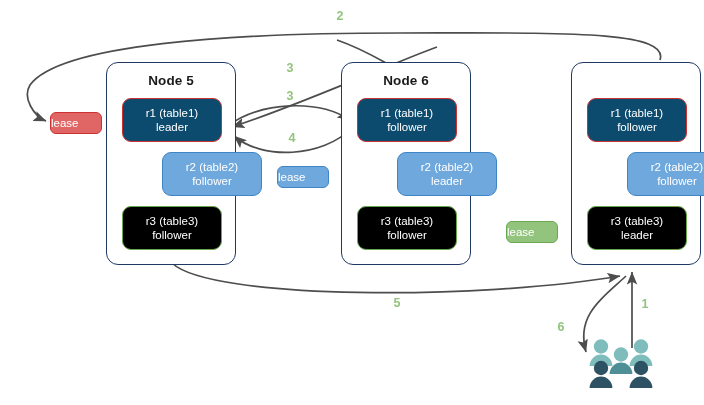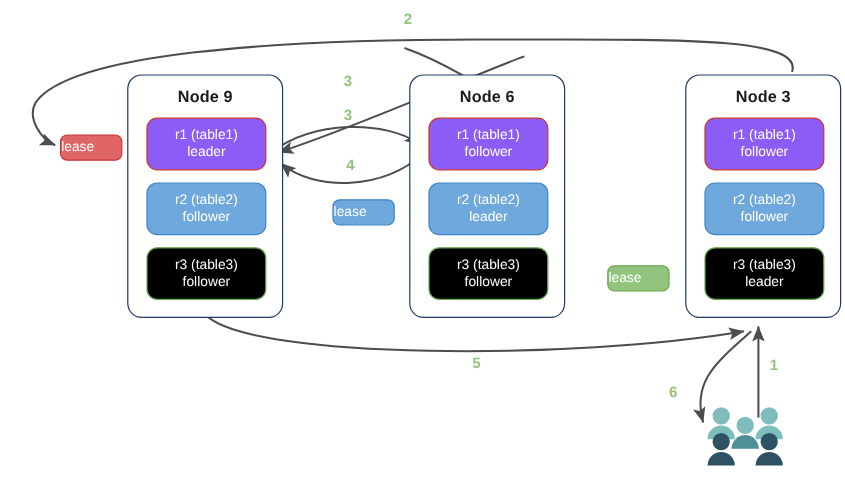--- a/index.html
+++ b/index.html
@@ -54,22 +54,22 @@
     align-items: center;
     justify-content: center;
     color: #ffffff;
     font-size: 11.5px;
     line-height: 14px;
     text-align: center;
     border-width: 1.4px;
     border-style: solid;
   }
   .replica span { display: block; }
-  .rep-red   { background: #8b5cf6; border-color: #cc3232; }
-  .rep-blue  { background: #6fa8dc; border-color: #3d85c6; }
+  .rep-red   { background: #0c4a6e; border-color: #cc3232; }
+  .rep-blue  { background: #6fa8dc; border-color: #3d85c6; margin-left: 40px; }
   .rep-green { background: #000000; border-color: #6aa84f; }
 
   
   .lease {
     position: absolute;
     box-sizing: border-box;
     border-radius: 6px;
     display: flex;
     align-items: center;
     justify-content: flex-start;
@@ -142,21 +142,21 @@
     <span>lease</span>
   </div>
   <div class="lease lease-blue" style="left:277px; top:166px; width:52px; height:22px;">
     <span>lease</span>
   </div>
   <div class="lease lease-green" style="left:506px; top:221px; width:52px; height:22px;">
     <span>lease</span>
   </div>
 
   <div class="node-box" style="left:106px; top:62px; width:130px; height:203px;">
-    <div class="node-title">Node 9</div>
+    <div class="node-title">Node 5</div>
     <div class="replica rep-red" style="left:15px; top:35px; width:100px; height:44px;">
       <span>r1 (table1)</span>
       <span>leader</span>
     </div>
     <div class="replica rep-blue" style="left:15px; top:89px; width:100px; height:44px;">
       <span>r2 (table2)</span>
       <span>follower</span>
     </div>
     <div class="replica rep-green" style="left:15px; top:143px; width:100px; height:44px;">
       <span>r3 (table3)</span>
@@ -174,21 +174,20 @@
       <span>r2 (table2)</span>
       <span>leader</span>
     </div>
     <div class="replica rep-green" style="left:15px; top:143px; width:100px; height:44px;">
       <span>r3 (table3)</span>
       <span>follower</span>
     </div>
   </div>
 
   <div class="node-box" style="left:571px; top:62px; width:130px; height:203px;">
-    <div class="node-title">Node 3</div>
     <div class="replica rep-red" style="left:15px; top:35px; width:100px; height:44px;">
       <span>r1 (table1)</span>
       <span>follower</span>
     </div>
     <div class="replica rep-blue" style="left:15px; top:89px; width:100px; height:44px;">
       <span>r2 (table2)</span>
       <span>follower</span>
     </div>
     <div class="replica rep-green" style="left:15px; top:143px; width:100px; height:44px;">
       <span>r3 (table3)</span>

